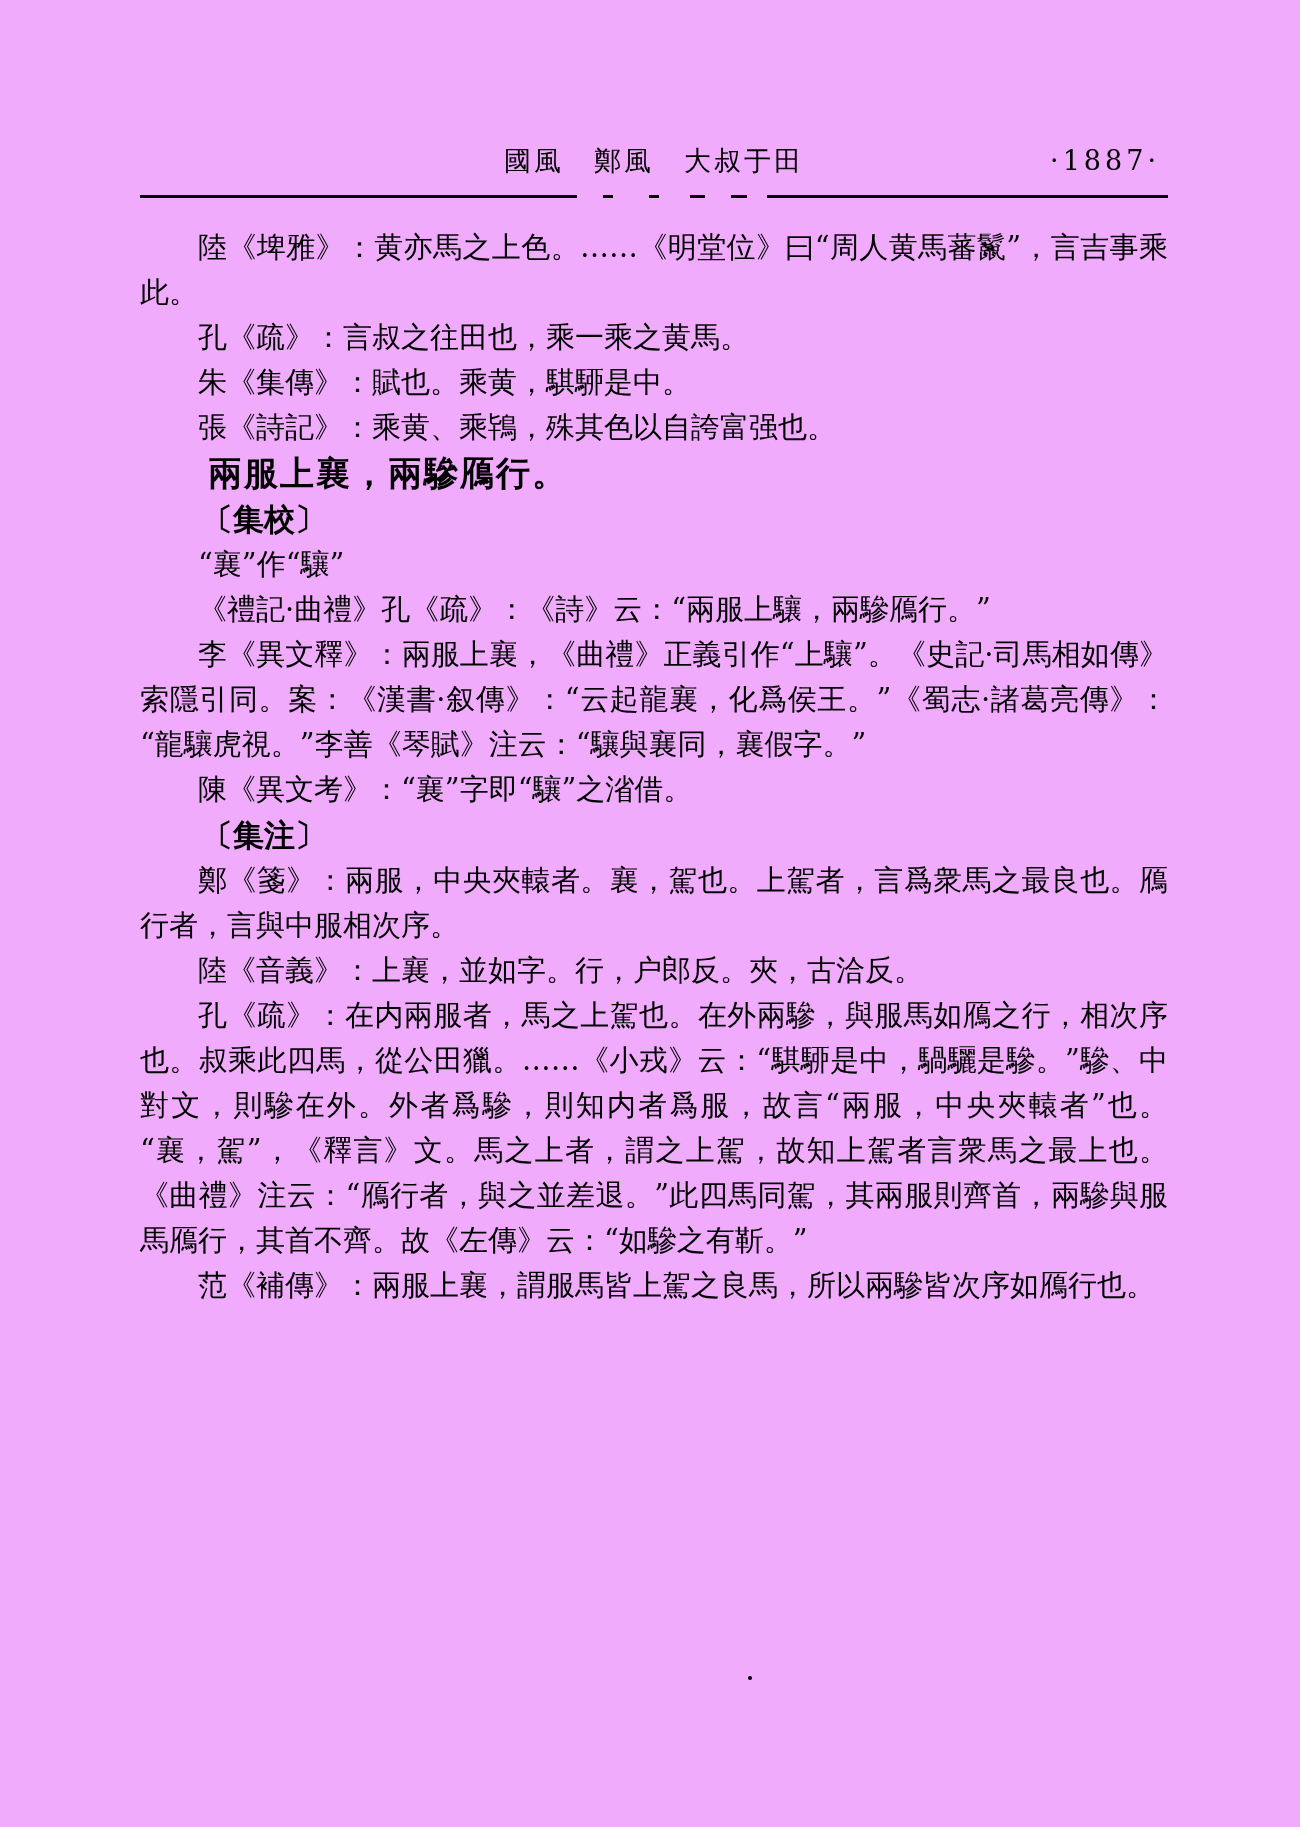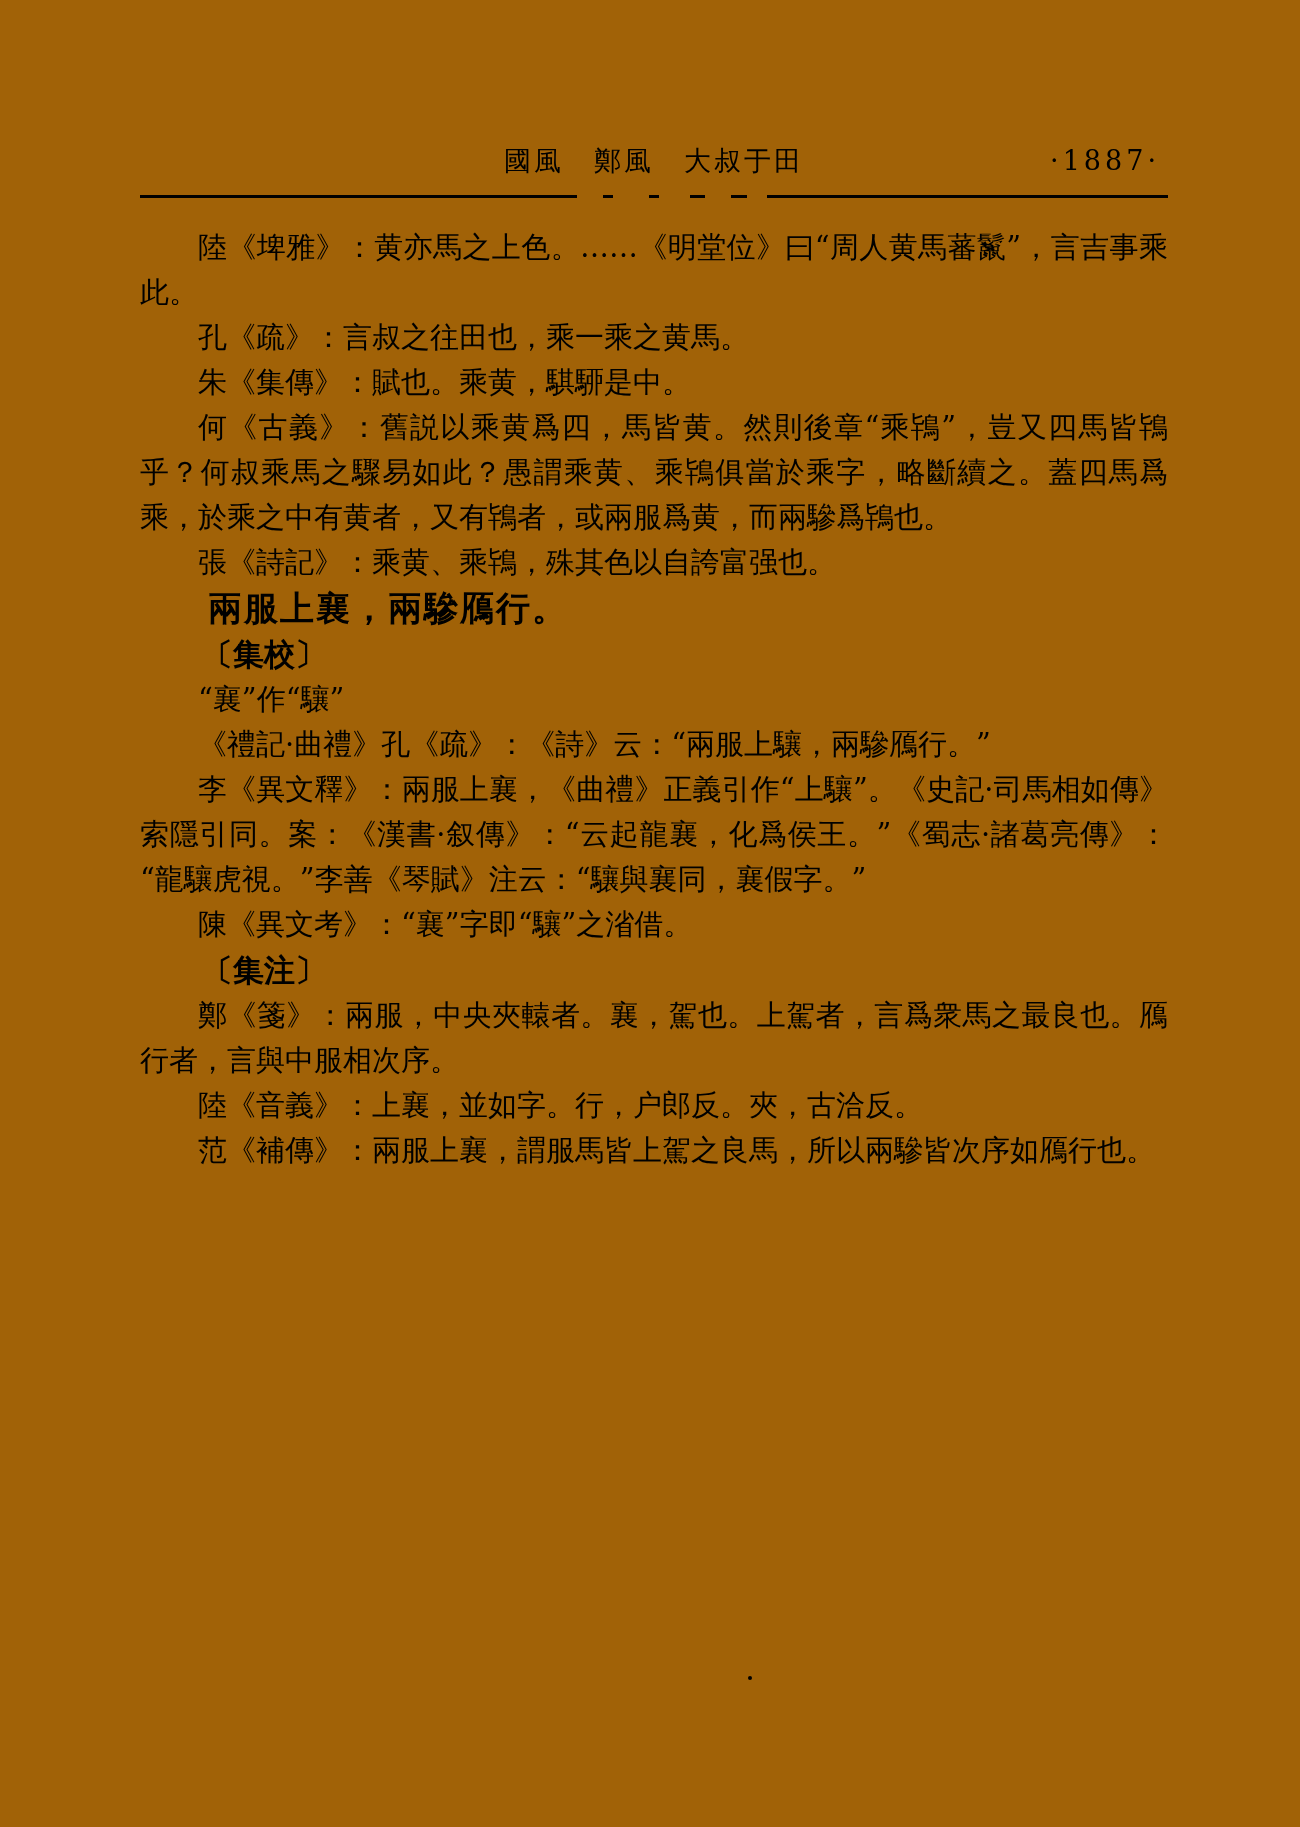--- a/index.html
+++ b/index.html
@@ -5,21 +5,21 @@
   html, body {
     margin: 0;
     padding: 0;
     background: #e8e8e8;
   }
   .page {
     position: relative;
     width: 1300px;
     height: 1827px;
     margin: 0 auto;
-    background: #a16207;
+    background: #f0abfc;
     color: #000000;
     font-family: "DejaVu Serif", "Liberation Serif", serif;
     overflow: hidden;
   }
   .content {
     margin-left: 140px;
     margin-right: 132px; 
   }
   .page-header {
     position: relative;
@@ -105,35 +105,35 @@
       <span class="page-number">·1887·</span>
     </div>
 
     <div class="header-rule"></div>
 
     <div class="body-text">
 
       <p>陸《埤雅》：黄亦馬之上色。……《明堂位》曰“周人黄馬蕃鬣”，言吉事乘此。</p>
       <p>孔《疏》：言叔之往田也，乘一乘之黄馬。</p>
       <p>朱《集傳》：賦也。乘黄，騏駵是中。</p>
-      <p>何《古義》：舊説以乘黄爲四，馬皆黄。然則後章“乘鴇”，豈又四馬皆鴇乎？何叔乘馬之驟易如此？愚謂乘黄、乘鴇俱當於乘字，略斷續之。蓋四馬爲乘，於乘之中有黄者，又有鴇者，或兩服爲黄，而兩驂爲鴇也。</p>
       <p>張《詩記》：乘黄、乘鴇，殊其色以自誇富强也。</p>
 
       <p class="verse-heading">兩服上襄，兩驂鴈行。</p>
 
       <p class="section-heading">〔集校〕</p>
 
       <p>“襄”作“驤”</p>
       <p>《禮記·曲禮》孔《疏》：《詩》云：“兩服上驤，兩驂鴈行。”</p>
       <p>李《異文釋》：兩服上襄，《曲禮》正義引作“上驤”。《史記·司馬相如傳》索隱引同。案：《漢書·叙傳》：“云起龍襄，化爲侯王。”《蜀志·諸葛亮傳》：“龍驤虎視。”李善《琴賦》注云：“驤與襄同，襄假字。”</p>
       <p>陳《異文考》：“襄”字即“驤”之渻借。</p>
 
       <p class="section-heading">〔集注〕</p>
 
       <p>鄭《箋》：兩服，中央夾轅者。襄，駕也。上駕者，言爲衆馬之最良也。鴈行者，言與中服相次序。</p>
       <p>陸《音義》：上襄，並如字。行，户郎反。夾，古洽反。</p>
+      <p>孔《疏》：在内兩服者，馬之上駕也。在外兩驂，與服馬如鴈之行，相次序也。叔乘此四馬，從公田獵。……《小戎》云：“騏駵是中，騧驪是驂。”驂、中對文，則驂在外。外者爲驂，則知内者爲服，故言“兩服，中央夾轅者”也。“襄，駕”，《釋言》文。馬之上者，謂之上駕，故知上駕者言衆馬之最上也。《曲禮》注云：“鴈行者，與之並差退。”此四馬同駕，其兩服則齊首，兩驂與服馬鴈行，其首不齊。故《左傳》云：“如驂之有靳。”</p>
       <p>范《補傳》：兩服上襄，謂服馬皆上駕之良馬，所以兩驂皆次序如鴈行也。</p>
 
     </div>
   </div>
 
   <div class="ink-speck"></div>
 </div>
 
 </body></html>

